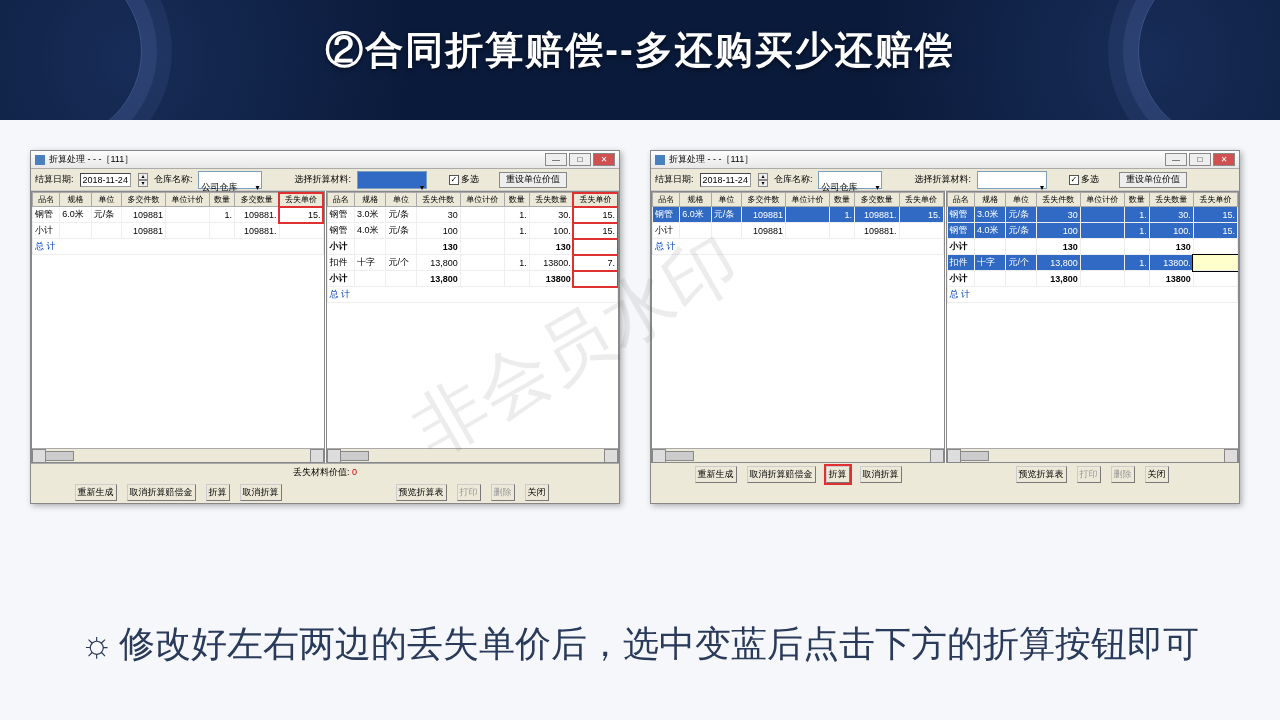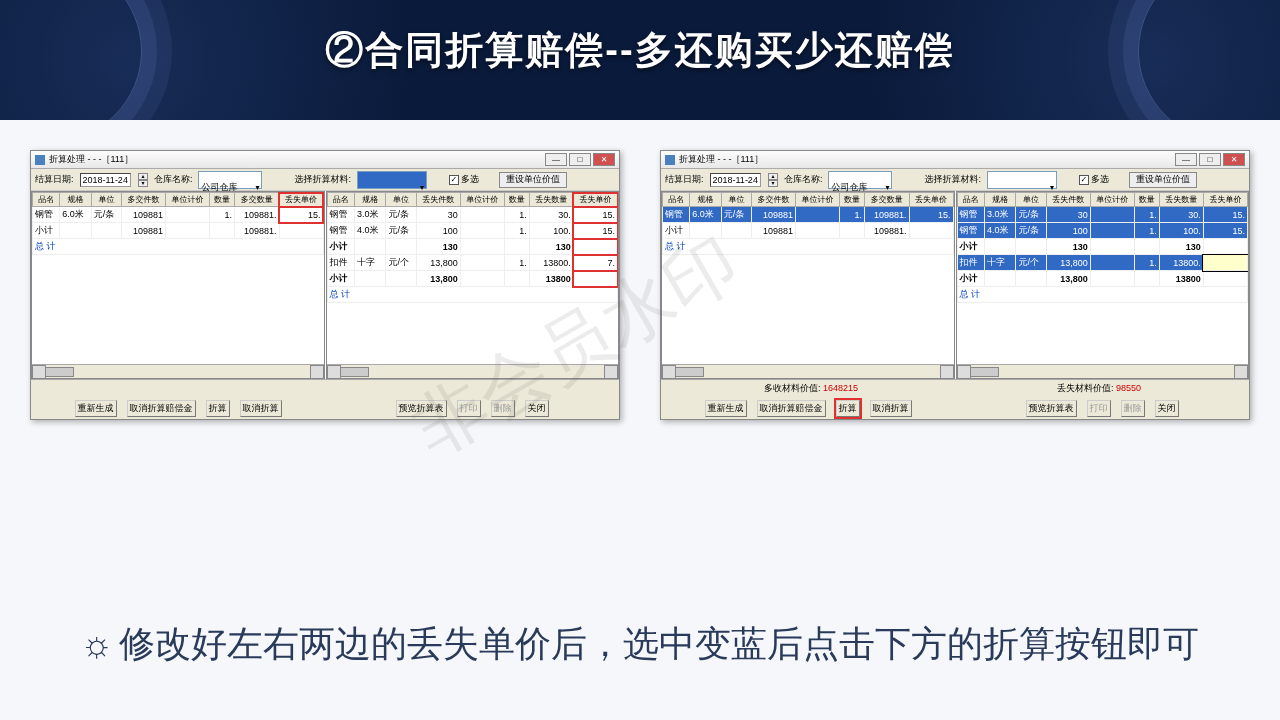--- a/index.html
+++ b/index.html
@@ -38,22 +38,23 @@
 }
 .title-text {
   color: #fff;
   font-size: 38px;
   font-weight: bold;
   letter-spacing: 2px;
   text-shadow: 0 2px 4px rgba(0,0,0,0.5);
 }
 .screenshots {
   display: flex;
+  gap: 30px;
   padding: 50px 30px 20px 30px;
-  justify-content: space-between;
+  justify-content: flex-start;
 }
 .app-window {
   width: 590px;
   background: #ece9d8;
   border: 1px solid #888;
   box-shadow: 2px 2px 6px rgba(0,0,0,0.3);
   font-size: 9px;
   font-family: SimSun, sans-serif;
 }
 .win-titlebar {
@@ -83,21 +84,21 @@
 .tb-label { white-space: nowrap; }
 .tb-input { border: 1px inset #999; background: #fff; height: 14px; padding: 0 2px; font-size: 9px; display: inline-flex; align-items: center; }
 .tb-select { border: 1px solid #7b9ebd; background: #fff; height: 15px; padding: 16px 12px 0 2px; font-size: 9px; position: relative; display: inline-flex; align-items: center; }
 .tb-select::after { content: "▾"; position: absolute; right: 2px; font-size: 8px; }
 .spinner { display: inline-flex; flex-direction: column; margin-left: 1px; }
 .spinner span { width: 10px; height: 7px; border: 1px solid #888; background: #eee; font-size: 6px; line-height: 5px; text-align: center; }
 .checkbox { display: inline-flex; align-items: center; gap: 2px; }
 .checkbox-box { width: 10px; height: 10px; border: 1px solid #555; background: #fff; font-size: 8px; line-height: 8px; text-align: center; }
 .tb-btn { border: 1px solid #888; background: #eee; padding: 1px 6px; height: 16px; font-size: 9px; display: inline-flex; align-items: center; }
 
-.panes { display: flex; height: 188px; background: #fff; }
+.panes { display: flex; height: 272px; background: #fff; }
 .pane { flex: 1; overflow: hidden; border: 1px solid #888; display: flex; flex-direction: column; }
 .pane + .pane { margin-left: 1px; }
 
 .grid { flex: 1; overflow: hidden; }
 .grid table { width: 100%; border-collapse: collapse; font-size: 9px; }
 .grid th { background: #ece9d8; border: 1px solid #aaa; padding: 1px 2px; font-weight: normal; white-space: nowrap; font-size: 8px; height: 14px; }
 .grid td { border: 1px solid #eee; padding: 1px 2px; white-space: nowrap; text-align: right; height: 14px; }
 .grid td:first-child, .grid td:nth-child(2), .grid td:nth-child(3) { text-align: left; }
 .grid th.box-red { outline: 2px solid #e03030; outline-offset: -1px; position: relative; z-index: 2; }
 .grid td.box-red { outline: 2px solid #e03030; outline-offset: -1px; position: relative; z-index: 2; }
@@ -298,20 +299,21 @@
                 </tr>
           </tbody>
             </table>
         </div>
         <div class="hscroll">
             <div class="hscroll-thumb"></div>
           </div>
       </div>
     </div>
     <div class="statusbar">
+      <div class="status-right"><span>丢失材料价值:</span> <span style="color:#c00">0</span></div>
     </div>
     <div class="btnbar">
       <div class="half">
         <button>重新生成</button>
         <button>取消折算赔偿金</button>
         <button>折算</button>
         <button>取消折算</button>
       </div>
       <div class="half">
         <button>预览折算表</button>
@@ -467,24 +469,20 @@
                   <td colspan="8">总 计</td>
                 </tr>
           </tbody>
             </table>
         </div>
         <div class="hscroll">
             <div class="hscroll-thumb"></div>
           </div>
       </div>
     </div>
-    <div class="statusbar">
-      <div class="status-left"><span>多收材料价值:</span> <span style="color:#c00">1648215</span></div>
-      <div class="status-right"><span>丢失材料价值:</span> <span style="color:#c00">98550</span></div>
-    </div>
     <div class="btnbar">
       <div class="half">
         <button>重新生成</button>
         <button>取消折算赔偿金</button>
         <button class="box-red">折算</button>
         <button>取消折算</button>
       </div>
       <div class="half">
         <button>预览折算表</button>
         <button class="disabled">打印</button>

